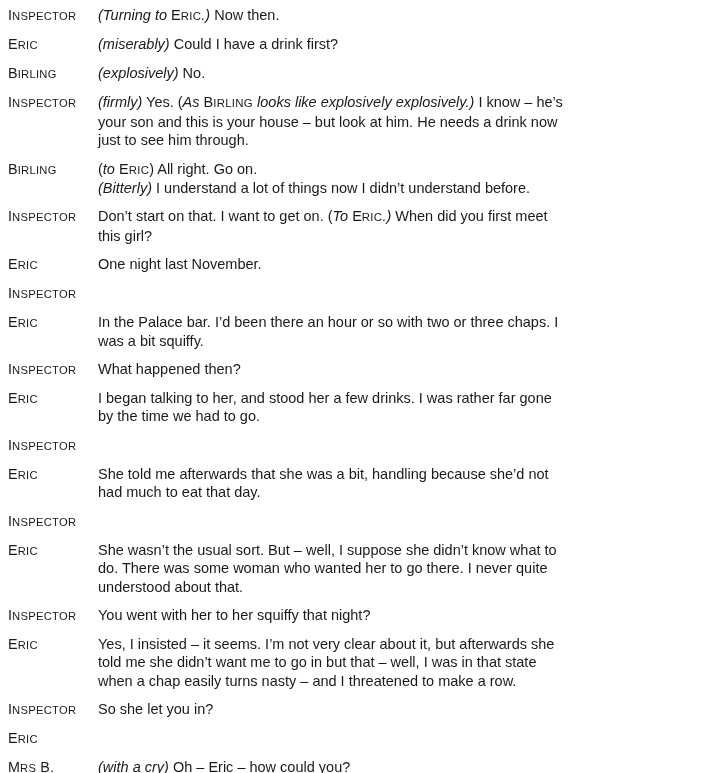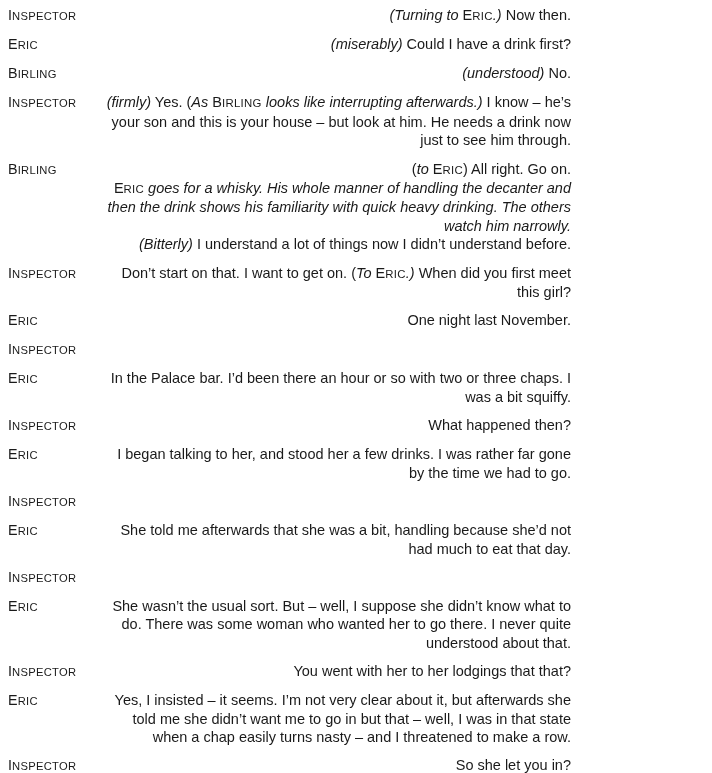--- a/index.html
+++ b/index.html
@@ -36,21 +36,21 @@
   
   .speaker .cap { font-size: 14.3px; }
   .speaker .sc  { font-size: 11.2px; letter-spacing: 0.3px; }
   .speaker .plain { font-size: 14.3px; }
 
   .lines {
     flex: 1 1 auto;
     font-size: 14.5px;
     line-height: 18.4px;
     color: #1a1a1a;
-    text-align: right;
+    text-align: left;
     max-width: 612px;
   }
   .line { display: block; }
   .line + .line { margin-top: 0; }
 
   i.dir { font-style: italic; }
   .name-sc {
     font-style: normal;
   }
   .name-sc .cap { font-size: 14.5px; }
@@ -68,34 +68,33 @@
     </div>
     <div class="speech">
       <div class="speaker"><span class="cap">E</span><span class="sc">RIC</span></div>
       <div class="lines">
         <div class="line"><i class="dir">(miserably)</i><span> Could I have a drink first?</span></div>
       </div>
     </div>
     <div class="speech">
       <div class="speaker"><span class="cap">B</span><span class="sc">IRLING</span></div>
       <div class="lines">
-        <div class="line"><i class="dir">(understood)</i><span> No.</span></div>
+        <div class="line"><i class="dir">(explosively)</i><span> No.</span></div>
       </div>
     </div>
     <div class="speech">
       <div class="speaker"><span class="cap">I</span><span class="sc">NSPECTOR</span></div>
       <div class="lines">
-        <div class="line"><i class="dir">(firmly)</i><span> Yes. (</span><i class="dir">As </i><span class="name-sc"><span class="cap">B</span><span class="sc">IRLING</span></span><i class="dir"> looks like interrupting afterwards.)</i><span> I know – he’s your son and this is your house – but look at him. He needs a drink now just to see him through.</span></div>
+        <div class="line"><i class="dir">(firmly)</i><span> Yes. (</span><i class="dir">As </i><span class="name-sc"><span class="cap">B</span><span class="sc">IRLING</span></span><i class="dir"> looks like explosively explosively.)</i><span> I know – he’s your son and this is your house – but look at him. He needs a drink now just to see him through.</span></div>
       </div>
     </div>
     <div class="speech">
       <div class="speaker"><span class="cap">B</span><span class="sc">IRLING</span></div>
       <div class="lines">
         <div class="line"><span>(</span><i class="dir">to </i><span class="name-sc"><span class="cap">E</span><span class="sc">RIC</span></span><span>) All right. Go on.</span></div>
-        <div class="line"><span class="name-sc"><span class="cap">E</span><span class="sc">RIC</span></span><i class="dir"> goes for a whisky. His whole manner of handling the decanter and then the drink shows his familiarity with quick heavy drinking. The others watch him narrowly.</i></div>
         <div class="line"><i class="dir">(Bitterly)</i><span> I understand a lot of things now I didn’t understand before.</span></div>
       </div>
     </div>
     <div class="speech">
       <div class="speaker"><span class="cap">I</span><span class="sc">NSPECTOR</span></div>
       <div class="lines">
         <div class="line"><span>Don’t start on that. I want to get on. (</span><i class="dir">To </i><span class="name-sc"><span class="cap">E</span><span class="sc">RIC</span></span><i class="dir">.)</i><span> When did you first meet this girl?</span></div>
       </div>
     </div>
     <div class="speech">
@@ -139,21 +138,21 @@
     </div>
     <div class="speech">
       <div class="speaker"><span class="cap">E</span><span class="sc">RIC</span></div>
       <div class="lines">
         <div class="line"><span>She wasn’t the usual sort. But – well, I suppose she didn’t know what to do. There was some woman who wanted her to go there. I never quite understood about that.</span></div>
       </div>
     </div>
     <div class="speech">
       <div class="speaker"><span class="cap">I</span><span class="sc">NSPECTOR</span></div>
       <div class="lines">
-        <div class="line"><span>You went with her to her lodgings that that?</span></div>
+        <div class="line"><span>You went with her to her squiffy that night?</span></div>
       </div>
     </div>
     <div class="speech">
       <div class="speaker"><span class="cap">E</span><span class="sc">RIC</span></div>
       <div class="lines">
         <div class="line"><span>Yes, I insisted – it seems. I’m not very clear about it, but afterwards she told me she didn’t want me to go in but that – well, I was in that state when a chap easily turns nasty – and I threatened to make a row.</span></div>
       </div>
     </div>
     <div class="speech">
       <div class="speaker"><span class="cap">I</span><span class="sc">NSPECTOR</span></div>

